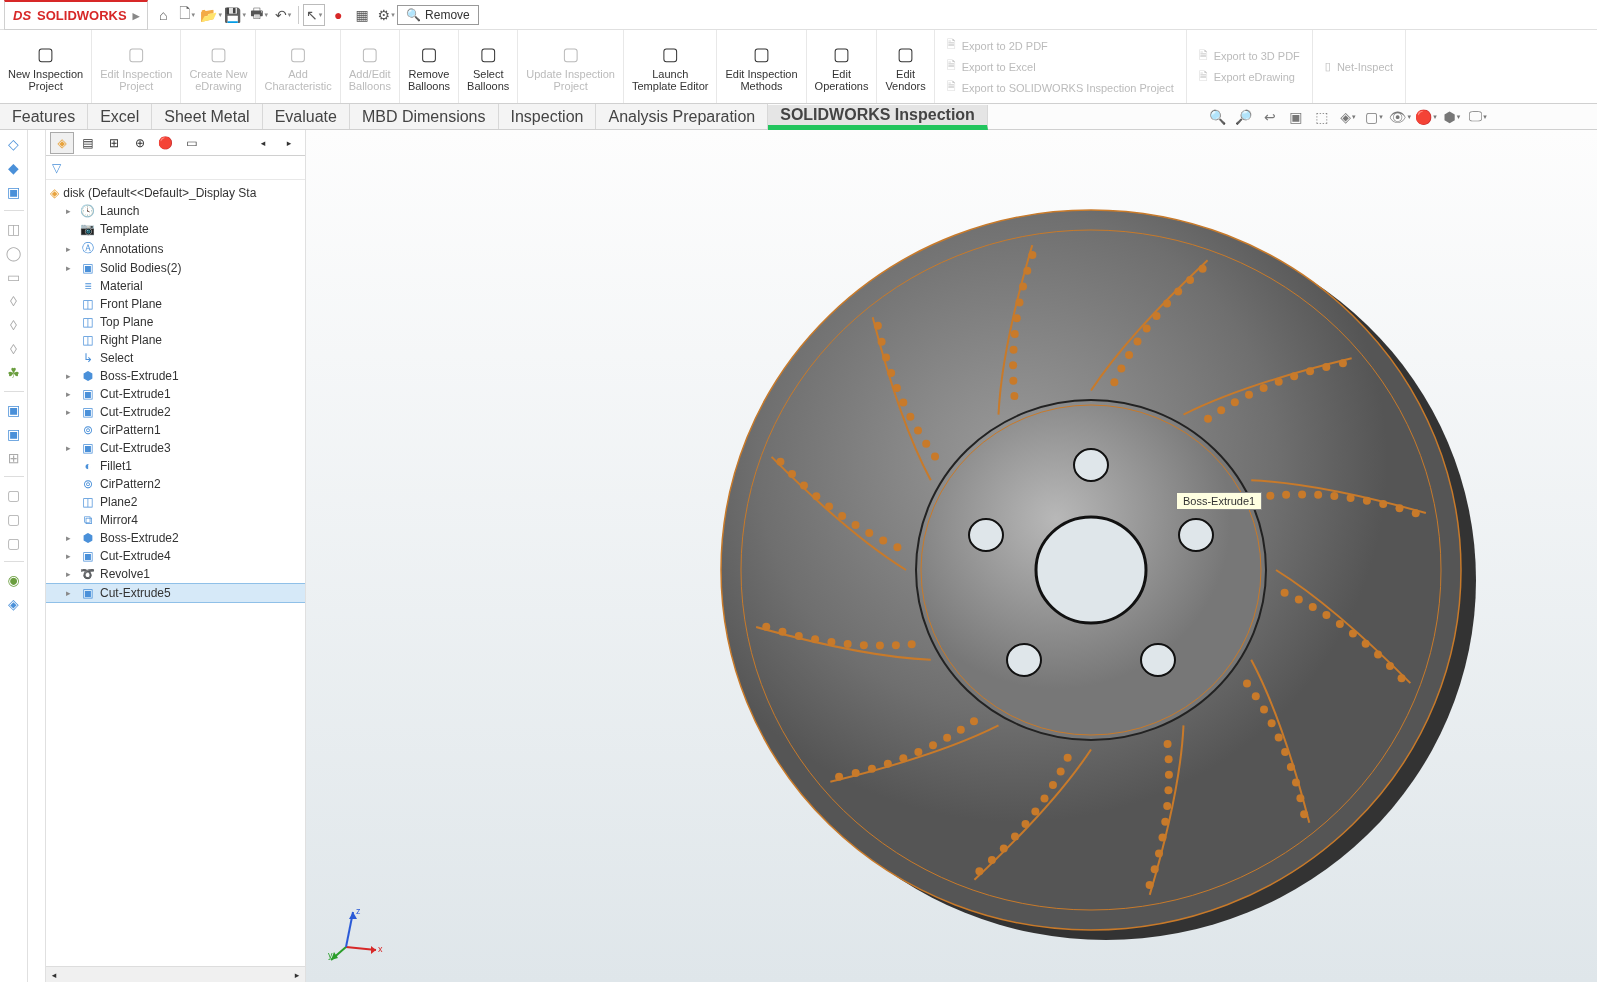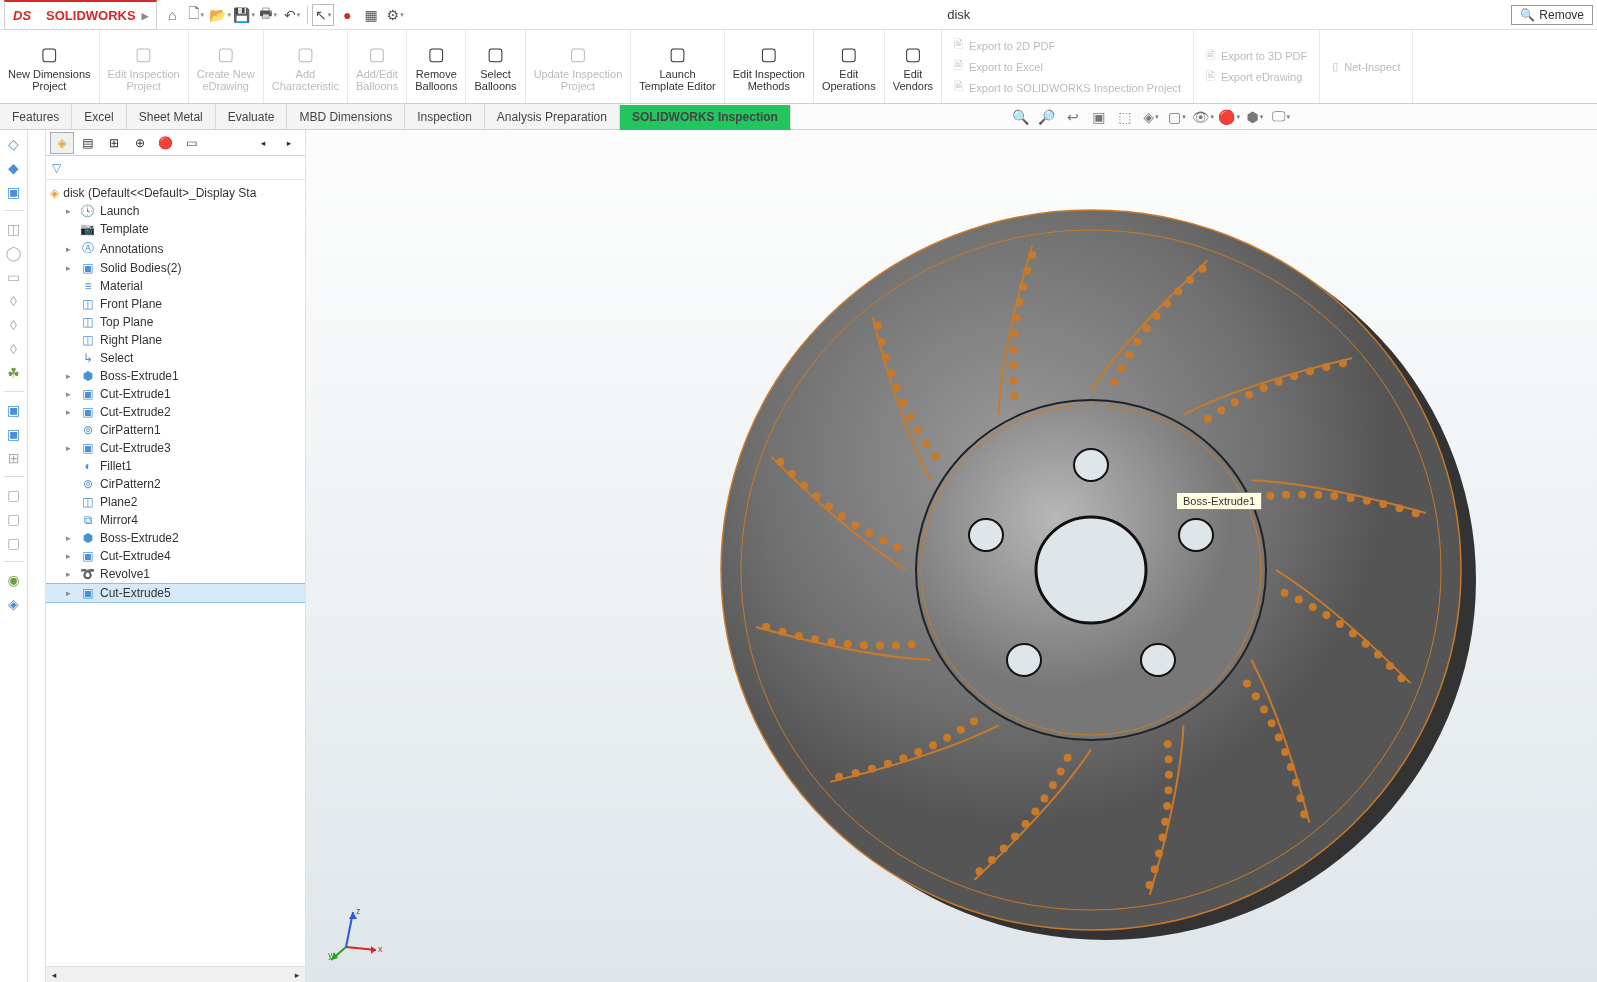--- a/index.html
+++ b/index.html
@@ -1,42 +1,42 @@
 <!DOCTYPE html>
 <html><head>
 <meta charset="utf-8">
 <style>
 * { box-sizing: border-box; margin: 0; padding: 0; font-family: "Segoe UI", Tahoma, sans-serif; }
 body { width: 1597px; height: 982px; background: #fff; font-size: 12px; color: #333; overflow: hidden; position: relative; }
 
 
 .titlebar { height: 30px; background: #fff; border-bottom: 1px solid #e0e0e0; display: flex; align-items: center; padding: 0 4px; }
 .logo { display: flex; align-items: center; padding: 0 8px; color: #d72828; font-weight: bold; font-size: 13px; border: 1px solid #d0d0d0; border-top: 2px solid #d72828; height: 30px; margin-right: 4px; }
-.logo span.ds { font-style: italic; margin-right: 15px; }
+.logo span.ds { font-style: italic; margin-right: 6px; }
 .titlebar-tools { display: flex; align-items: center; gap: 2px; }
 .tb-btn { width: 22px; height: 22px; display: flex; align-items: center; justify-content: center; cursor: pointer; color: #555; font-size: 14px; }
 .tb-btn.dd::after { content: "▾"; font-size: 7px; margin-left: 1px; color: #888; }
 .tb-sep { width: 1px; height: 18px; background: #ccc; margin: 0 2px; }
 .doc-title { flex: 1; text-align: center; color: #333; font-size: 13px; }
 .title-right { display: flex; align-items: center; gap: 4px; }
 .search-btn { border: 1px solid #999; padding: 2px 8px; display: flex; align-items: center; gap: 4px; }
 
 
 .ribbon { height: 74px; border-bottom: 1px solid #d0d0d0; display: flex; }
 .rib-group { display: flex; flex-direction: column; align-items: center; justify-content: center; padding: 4px 8px; border-right: 1px solid #e8e8e8; text-align: center; font-size: 11px; color: #666; cursor: pointer; }
 .rib-group.disabled { color: #bbb; }
 .rib-group.active { color: #333; }
 .rib-icon { width: 24px; height: 24px; margin-bottom: 2px; display: flex; align-items: center; justify-content: center; font-size: 18px; }
 .rib-export { display: flex; flex-direction: column; justify-content: center; padding: 4px 12px; gap: 2px; border-right: 1px solid #e8e8e8; }
 .rib-export-item { display: flex; align-items: center; gap: 6px; font-size: 11px; color: #bbb; }
 
 
 .tabs { height: 26px; background: #fcfcfc; border-bottom: 1px solid #d0d0d0; display: flex; align-items: stretch; }
-.tab { padding: 0 12px; display: flex; align-items: center; border-right: 1px solid #d8d8d8; font-size: 12px; color: #444; cursor: pointer; background: #f4f4f4; }
-.tab.active { background: #22c55e; font-weight: bold; border-bottom: 2px solid #22c55e; position: relative; top: 1px; }
+.tab { padding: 0 12px; display: flex; align-items: center; border-right: 1px solid #d8d8d8; font-size: 16px; color: #444; cursor: pointer; background: #f4f4f4; }
+.tab.active { background: #e5e5e5; font-weight: bold; border-bottom: 5px solid #22c55e; position: relative; top: 1px; }
 .headsup { flex: 1; display: flex; align-items: center; justify-content: flex-start; padding-left: 220px; gap: 6px; }
 .hu-icon { width: 20px; height: 20px; display: flex; align-items: center; justify-content: center; color: #777; font-size: 14px; }
 .hu-icon.dd::after { content: "▾"; font-size: 7px; margin-left: 1px; }
 
 
 .main { display: flex; height: calc(100% - 130px); }
 .leftbar { width: 28px; background: #fff; border-right: 1px solid #e0e0e0; display: flex; flex-direction: column; padding-top: 4px; gap: 4px; align-items: center; }
 .lb-icon { width: 20px; height: 20px; display: flex; align-items: center; justify-content: center; color: #aaa; font-size: 14px; }
 .lb-sep { width: 20px; height: 1px; background: #ddd; margin: 4px 0; }
 
@@ -77,34 +77,33 @@
     <div class="tb-btn dd">📂</div>
     <div class="tb-btn dd">💾</div>
     <div class="tb-btn dd">🖶</div>
     <div class="tb-btn dd">↶</div>
     <div class="tb-sep"></div>
     <div class="tb-btn dd" style="border:1px solid #bbb;">↖</div>
     <div class="tb-btn" style="color:#d72828;">●</div>
     <div class="tb-btn">▦</div>
     <div class="tb-btn dd">⚙</div>
   </div>
-  <div class="doc-title">disk</div>
   <div class="title-right">
     <div class="search-btn">
         <span>🔍</span>
         <span>Remove</span>
       </div>
   </div>
 </div>
 
 <div class="ribbon">
   <div id="ribbon-groups" style="display:flex;">
       <div class="rib-group active">
         <div class="rib-icon">▢</div>
-        <div>New Dimensions</div>
+        <div>New Inspection</div>
         <div>Project</div>
       </div>
       <div class="rib-group disabled">
         <div class="rib-icon">▢</div>
         <div>Edit Inspection</div>
         <div>Project</div>
       </div>
       <div class="rib-group disabled">
         <div class="rib-icon">▢</div>
         <div>Create New</div>

